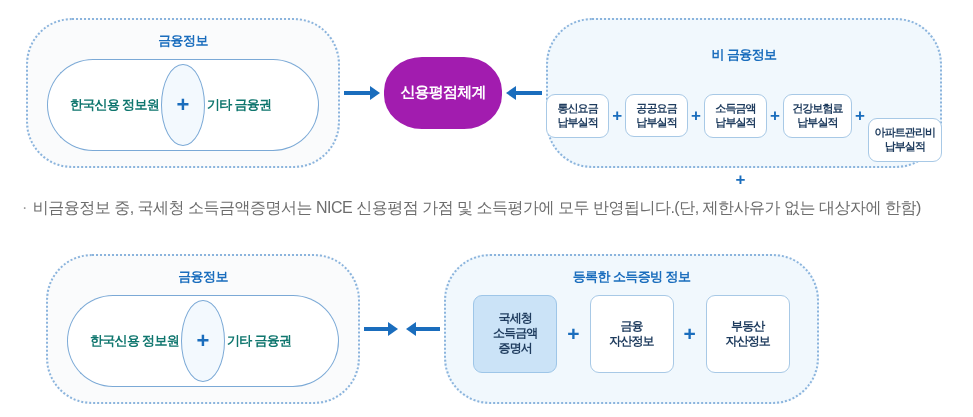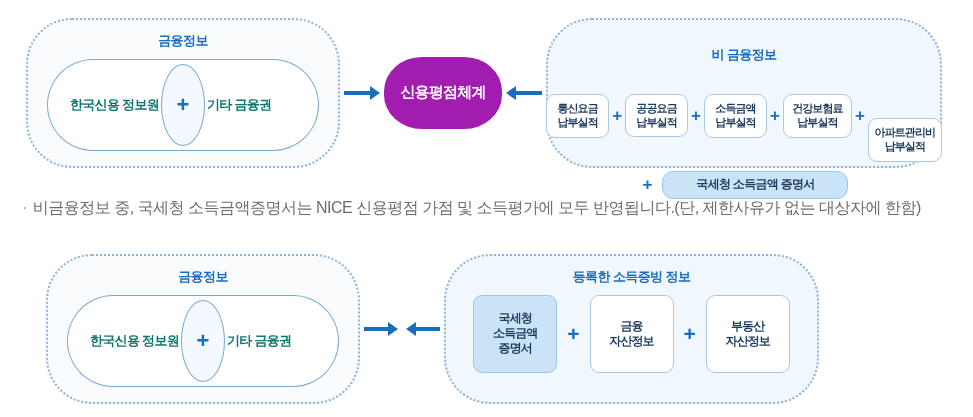--- a/index.html
+++ b/index.html
@@ -261,21 +261,20 @@
       </div>
       <span class="plus-sep">+</span>
       <div class="chip" style="width:74px;height:44px;margin-top:48px;">
         <span>아파트관리비</span>
         <span>납부실적</span>
       </div>
     </div>
 
     <div class="chip-row" style="margin-top:9px;">
       <span class="plus-sep" style="padding-right:10px;">+</span>
-      <div class="wide-chip" style="width:186px;height:28px;">국세청 소득금액 증명서</div>
     </div>
   </div>
 </div>
 
 <div class="caption">
   <span class="bullet">·</span>
   <span>비금융정보 중, 국세청 소득금액증명서는 NICE 신용평점 가점 및 소득평가에 모두 반영됩니다.(단, 제한사유가 없는 대상자에 한함)</span>
 </div>
 
 <div class="diagram-row" id="row-income">

